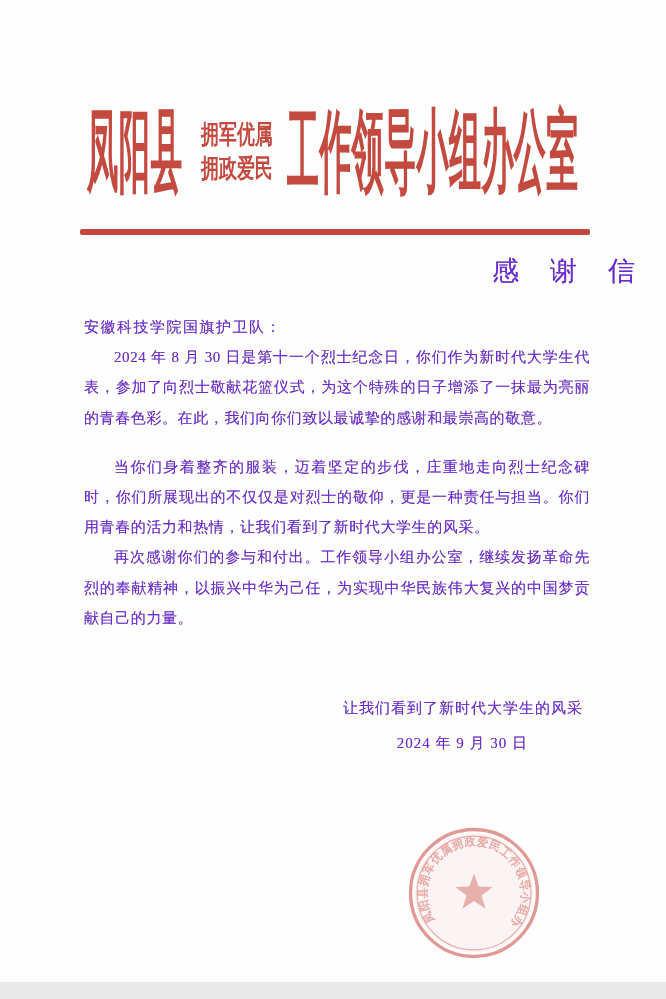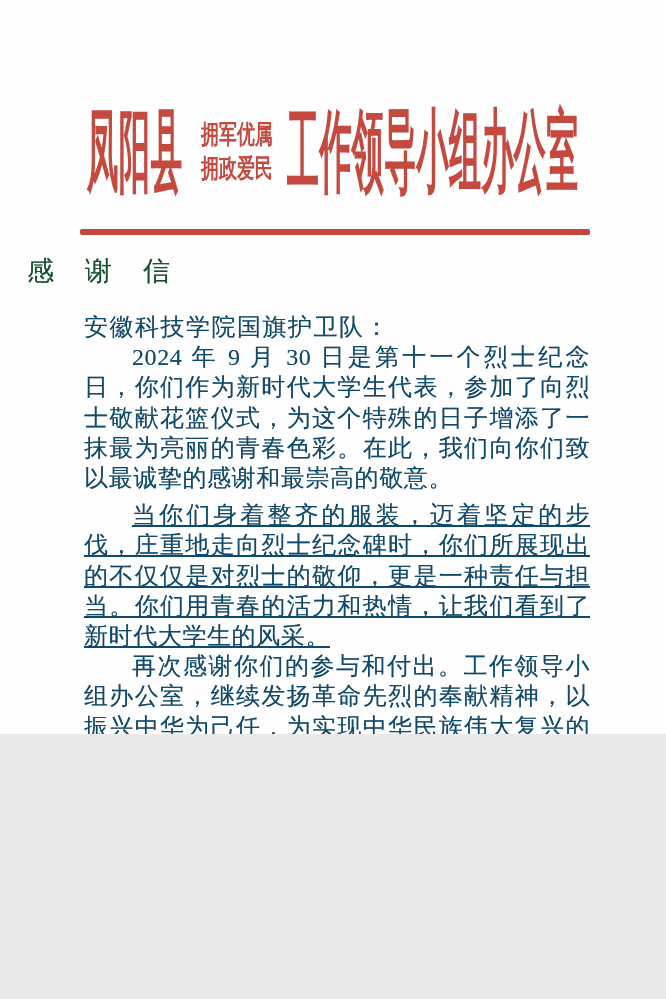--- a/index.html
+++ b/index.html
@@ -1,18 +1,18 @@
 <!DOCTYPE html>
 <html lang="zh"><head>
 <meta charset="utf-8">
 <style>
   html,body{margin:0;padding:0;background:#e9e9e9;}
   .page{
     position:relative;
-    width:666px;height:734px;
+    width:666px;height:982px;
     margin:0 auto;
     background:#fefefe;
     overflow:hidden;
     font-family:"Liberation Serif","DejaVu Serif",serif;
   }
   
   .letterhead{position:absolute;left:0;top:0;width:100%;height:240px;}
   .lh-county{
     position:absolute;left:87px;top:106px;
     font-size:90px;line-height:92px;font-weight:bold;
@@ -34,37 +34,37 @@
     letter-spacing:1px;
   }
   .red-rule{
     position:absolute;left:80px;top:229px;
     width:510px;height:6px;
     background:#c2463c;border-radius:2px;
   }
   
   .letter-title{
     position:absolute;left:0;top:253px;width:100%;
-    text-align:left;
+    text-align:right;
     font-family:"Liberation Sans","DejaVu Sans",sans-serif;
     font-size:27px;line-height:36px;font-weight:500;
-    color:#14532d;
-    letter-spacing:31px;padding-left:27px;box-sizing:border-box;
+    color:#6d28d9;
+    letter-spacing:31px;padding-left:46px;box-sizing:border-box;
     text-shadow:0 0 0.5px rgba(60,61,67,.55);
   }
   .letter-body{
     position:absolute;left:84px;top:312px;width:506px;
-    font-size:24px;line-height:30.2px;
-    color:#0c4a6e;
+    font-size:15px;line-height:30.2px;
+    color:#6d28d9;
     text-align:justify;
     text-shadow:0 0 0.5px rgba(71,72,80,.5);
   }
   .salutation{letter-spacing:1.5px;}
   .letter-body p{margin:0;text-indent:2em;letter-spacing:0.6px;}
-  .letter-body p.gap{margin-top:7px;text-decoration:underline;}
+  .letter-body p.gap{margin-top:19px;}
   .signature{
     margin-top:60px;line-height:30px;
     text-align:right;padding-right:7px;letter-spacing:1px;
   }
   .date{
     margin-top:5px;line-height:30px;
     text-align:right;padding-right:62px;letter-spacing:1px;
   }
   
   .seal{
@@ -86,24 +86,25 @@
       <div>拥政爱民</div>
     </div>
     <div class="lh-office">工作领导小组办公室</div>
     <div class="red-rule"></div>
   </div>
 
   <div class="letter-title">感谢信</div>
 
   <div class="letter-body">
     <div class="salutation">安徽科技学院国旗护卫队：</div>
-    <p>2024 年 9 月 30 日是第十一个烈士纪念日，你们作为新时代大学生代表，参加了向烈士敬献花篮仪式，为这个特殊的日子增添了一抹最为亮丽的青春色彩。在此，我们向你们致以最诚挚的感谢和最崇高的敬意。</p>
+    <p>2024 年 8 月 30 日是第十一个烈士纪念日，你们作为新时代大学生代表，参加了向烈士敬献花篮仪式，为这个特殊的日子增添了一抹最为亮丽的青春色彩。在此，我们向你们致以最诚挚的感谢和最崇高的敬意。</p>
     <p class="gap">当你们身着整齐的服装，迈着坚定的步伐，庄重地走向烈士纪念碑时，你们所展现出的不仅仅是对烈士的敬仰，更是一种责任与担当。你们用青春的活力和热情，让我们看到了新时代大学生的风采。</p>
     <p>再次感谢你们的参与和付出。工作领导小组办公室，继续发扬革命先烈的奉献精神，以振兴中华为己任，为实现中华民族伟大复兴的中国梦贡献自己的力量。</p>
     <div class="signature">让我们看到了新时代大学生的风采</div>
+    <div class="date">2024 年 9 月 30 日</div>
   </div>
 
   <svg class="seal" viewBox="0 0 150 150" aria-hidden="true">
     <defs>
       <path id="sealArc" d="M 33.2 104.3 A 51 51 0 1 1 116.8 104.3" fill="none"></path>
     </defs>
 
     <circle cx="75" cy="75" r="64" fill="#e9938d" opacity="0.10"></circle>
 
     <circle cx="75" cy="75" r="68" fill="none" stroke="#d0605a" stroke-width="3.6" opacity="0.75"></circle>

